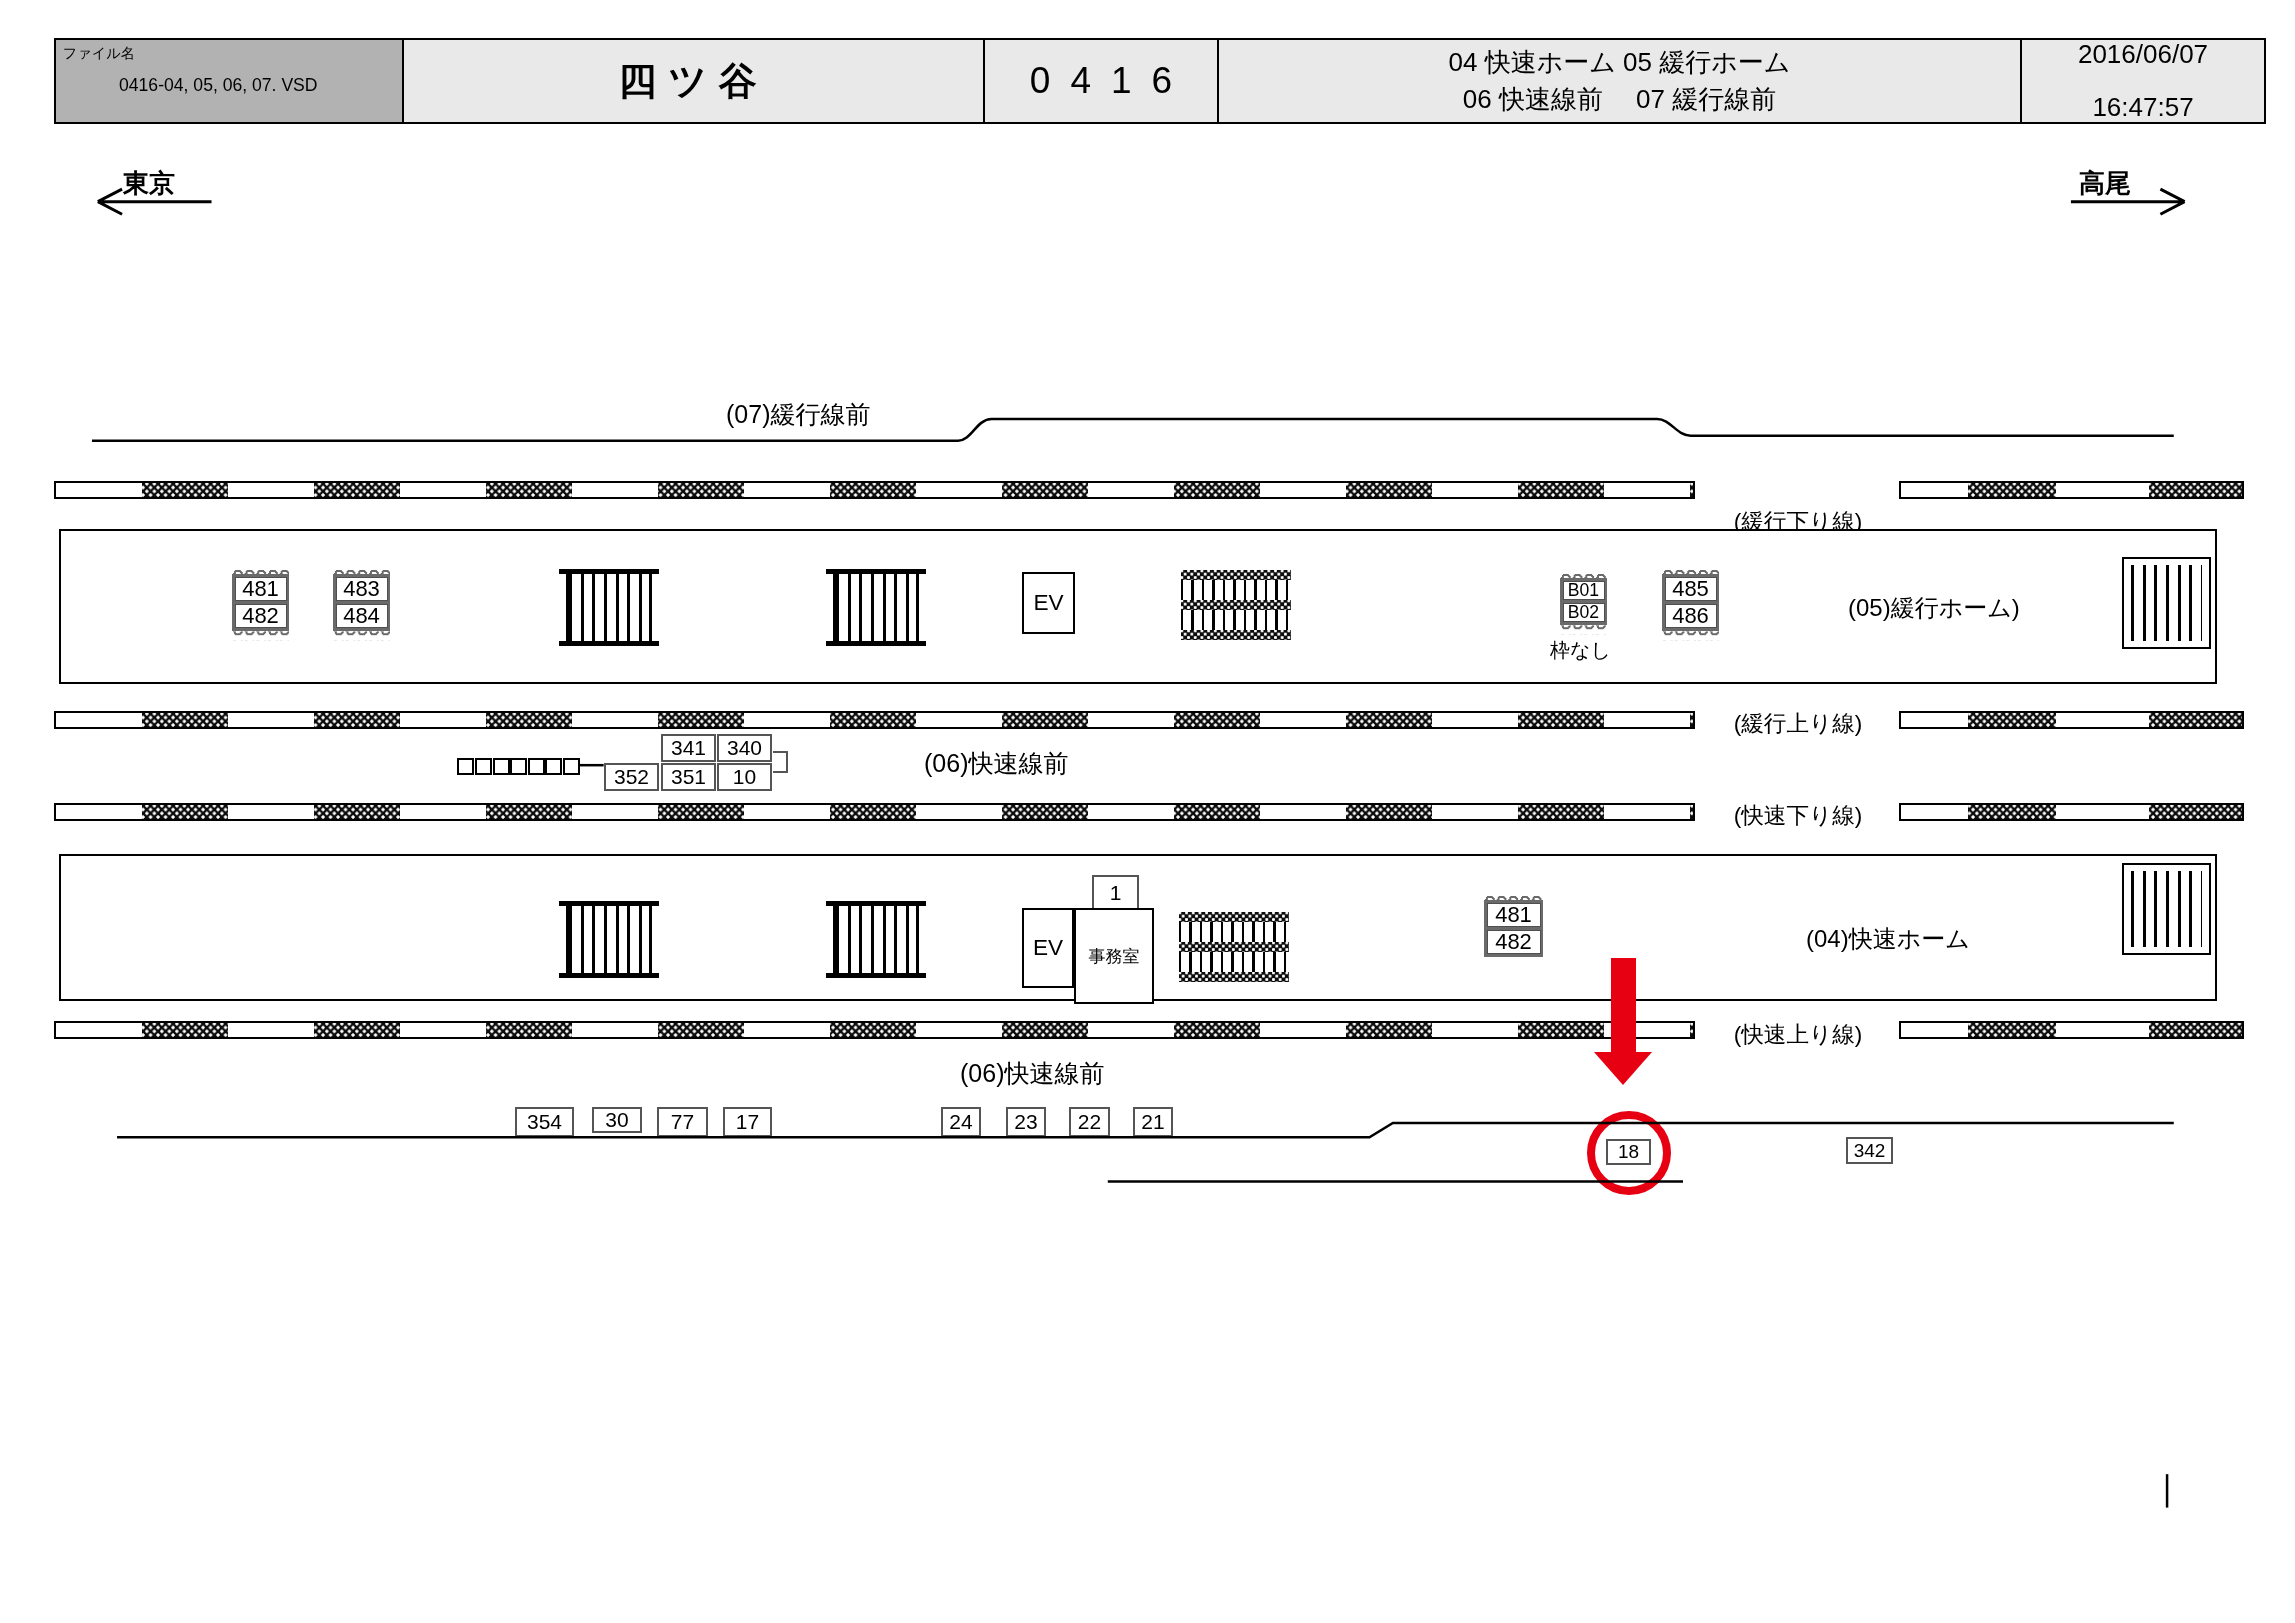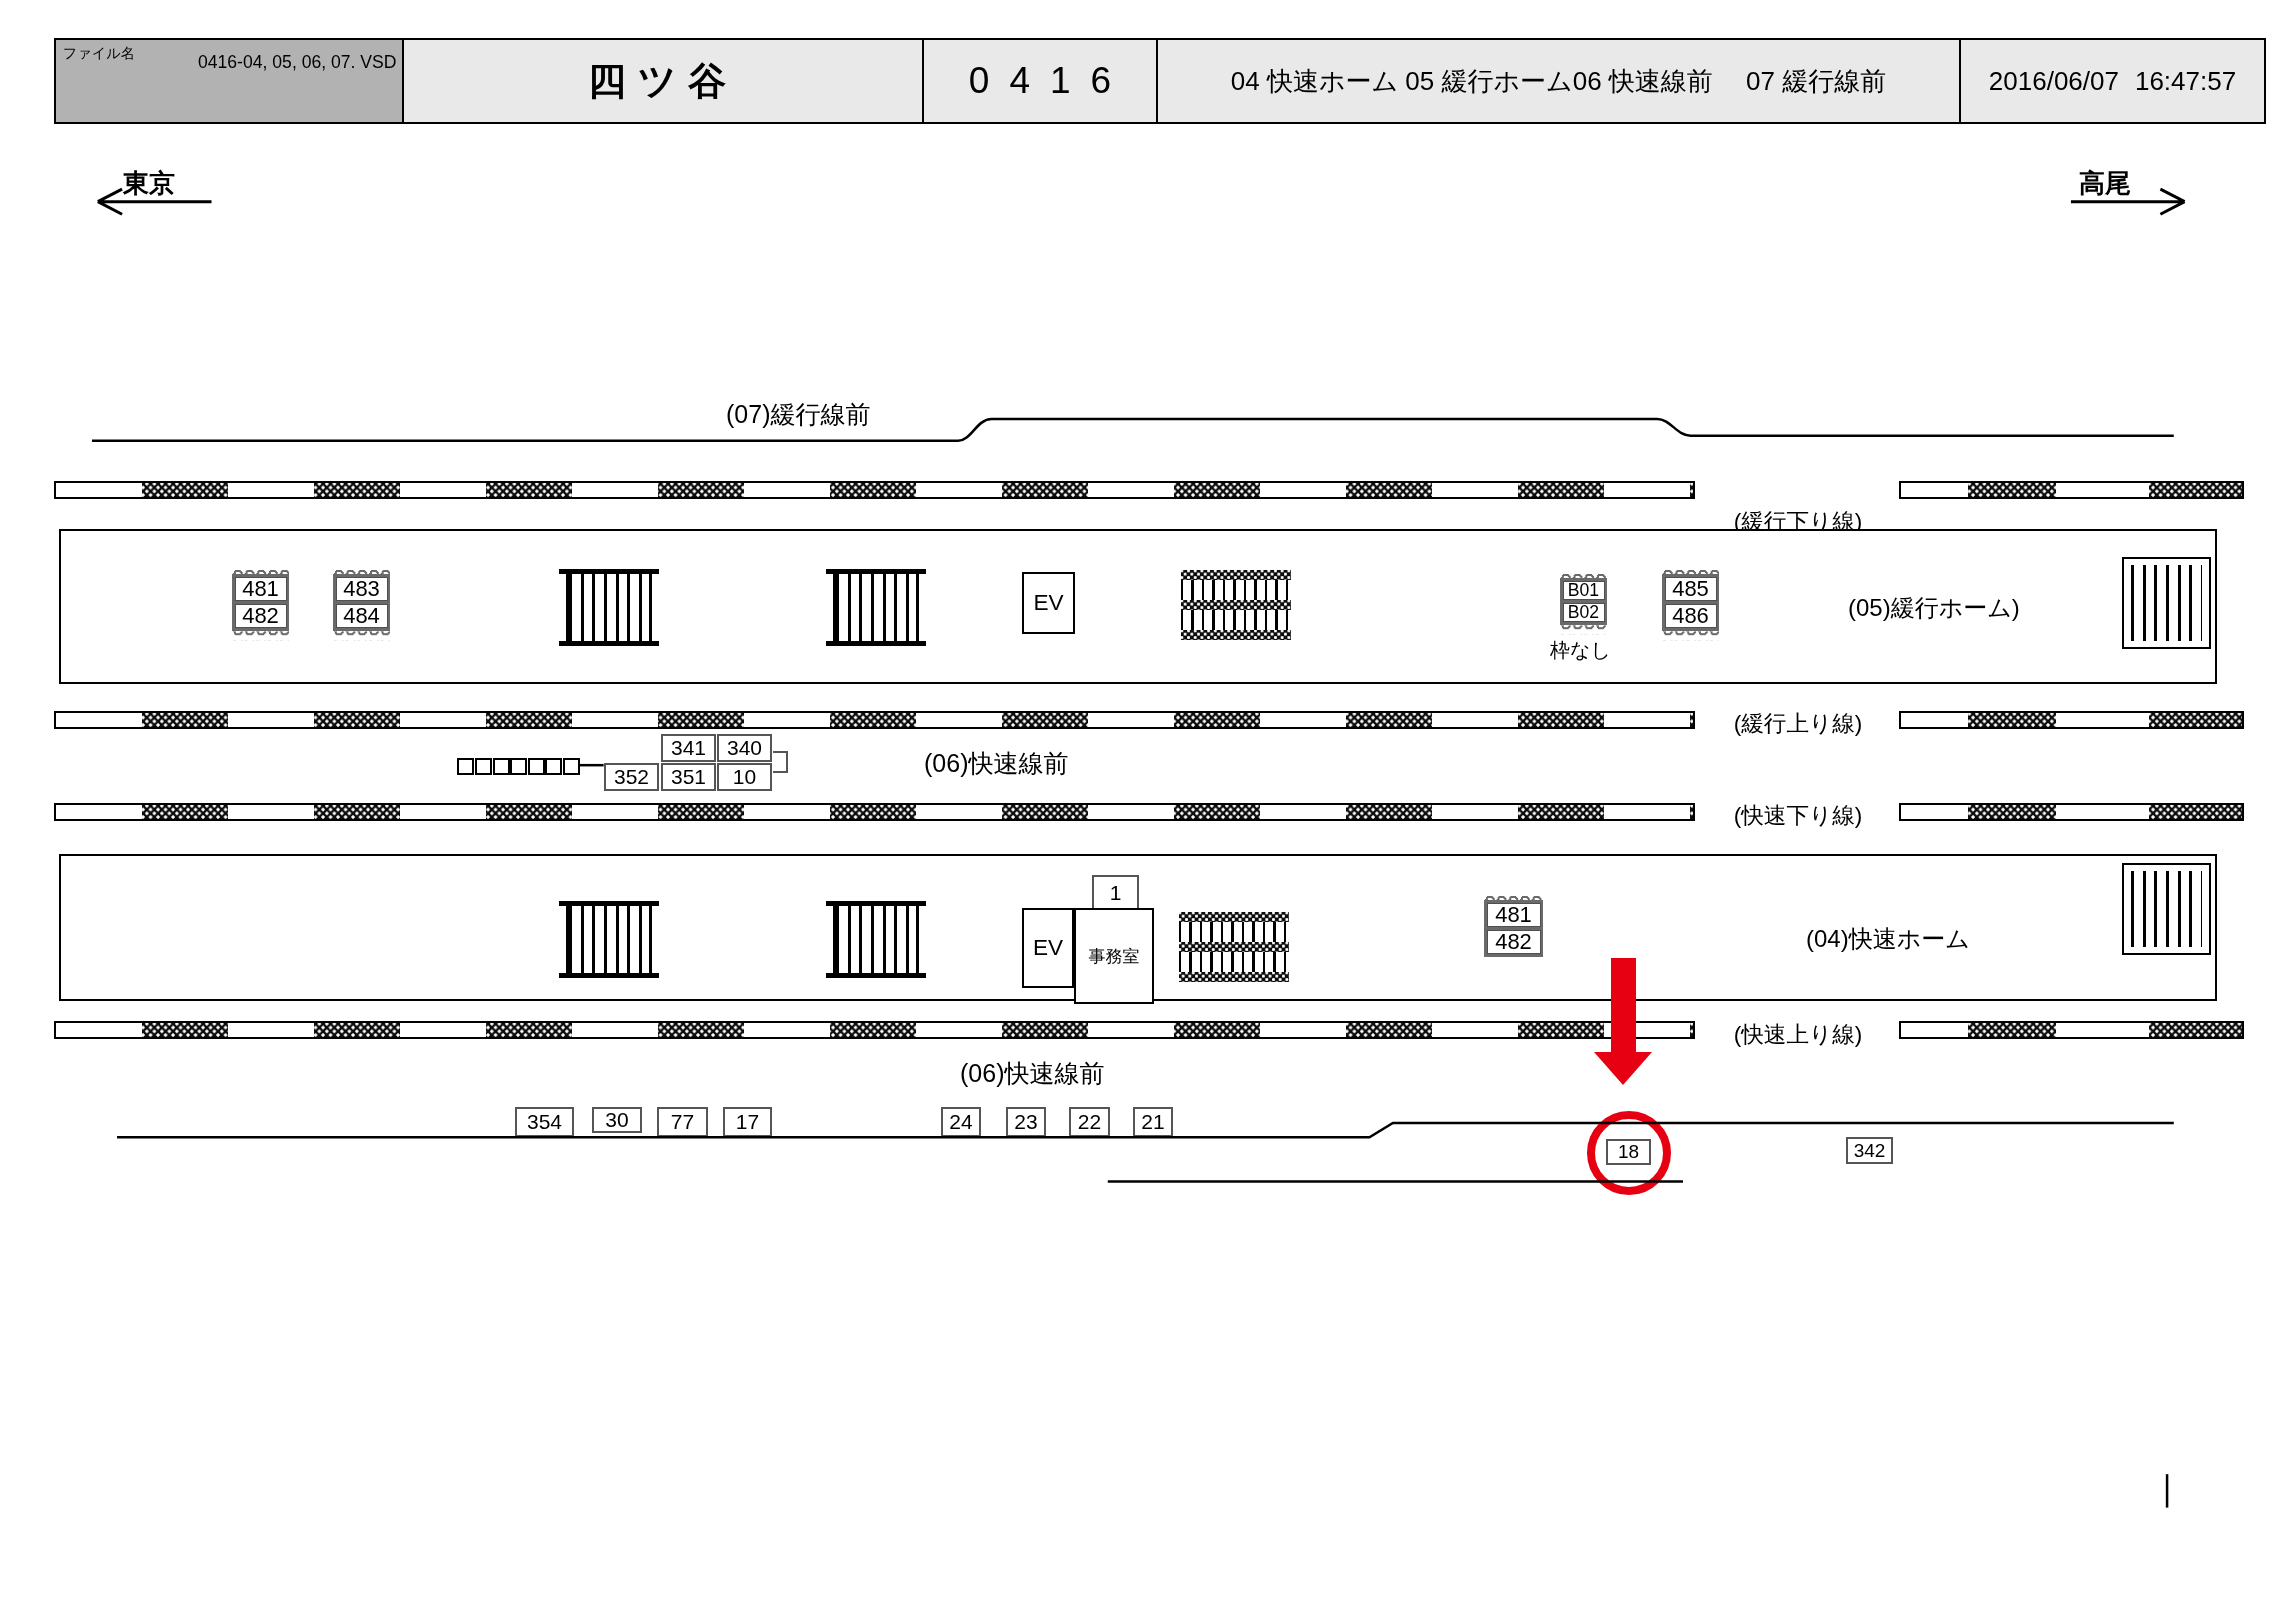--- a/index.html
+++ b/index.html
@@ -3,27 +3,27 @@
 <meta charset="utf-8">
 <style>
   html,body{margin:0;padding:0;background:#fff;}
   .canvas{position:relative;width:2295px;height:1624px;background:#fff;overflow:hidden;
           font-family:"Liberation Sans",sans-serif;color:#000;}
   .abs{position:absolute;}
 
   
   .hdr{position:absolute;left:54px;top:38px;width:2212px;height:86px;display:flex;
        border:2.5px solid #000;background:#e9e9e9;box-sizing:border-box;}
-  .hcell{border-right:2.5px solid #000;box-sizing:border-box;display:flex;flex-direction:row;
+  .hcell{border-right:2.5px solid #000;box-sizing:border-box;display:flex;flex-direction:column;
          align-items:center;justify-content:center;background:#e9e9e9;}
   .hcell:last-child{border-right:none;gap:16px;}
   .hc-file{width:348px;background:#b2b2b2;align-items:flex-start;justify-content:flex-start;position:relative;}
   .hc-file .flabel{font-size:14.2px;padding:4.2px 0 0 6.7px;}
   .hc-file .fname{font-size:17.6px;padding:11.7px 0 0 63px;}
-  .hc-station{width:520px;font-size:38px;letter-spacing:11.7px;font-weight:600;text-align:center;}
+  .hc-station{width:581px;font-size:38px;letter-spacing:11.7px;font-weight:600;text-align:center;}
   .hc-code{width:234px;font-size:37px;letter-spacing:20px;text-indent:20px;}
   .hc-legend{width:803px;font-size:26px;line-height:1.42;}
   .hc-dt{width:239px;font-size:26px;line-height:1.42;flex:1;}
 
   
   .dir{position:absolute;font-size:26px;font-weight:bold;}
 
   
   .slabel{position:absolute;font-size:25px;white-space:nowrap;}
   .tlabel{position:absolute;width:184px;text-align:center;font-size:22.6px;white-space:nowrap;}

